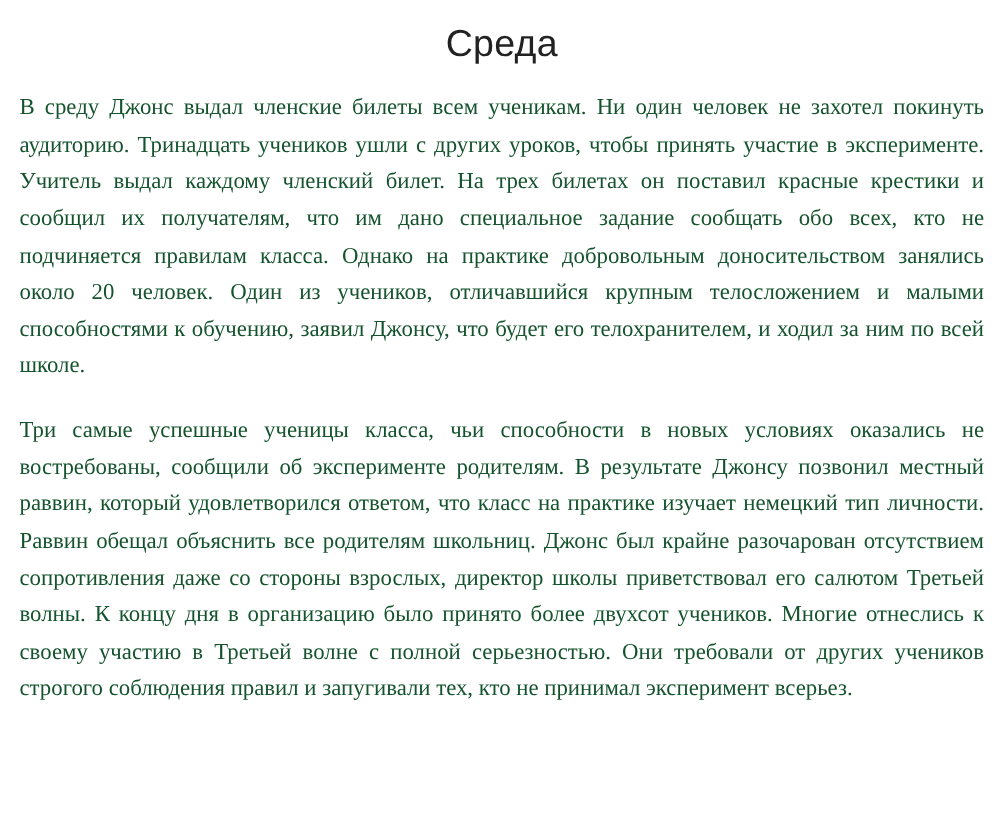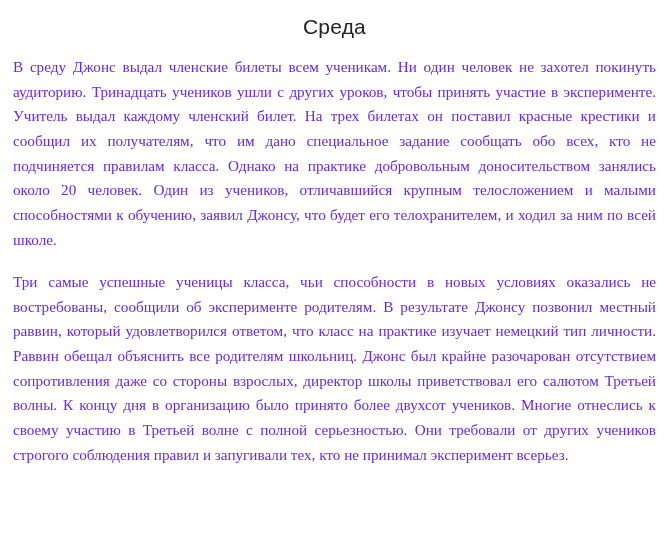--- a/index.html
+++ b/index.html
@@ -16,32 +16,32 @@
   }
   .page {
     width: 669px;
     height: 555px;
     box-sizing: border-box;
     padding: 14px 12px 0 12px;
   }
   .doc-title {
     text-align: center;
     font-family: "Liberation Sans", sans-serif;
-    font-size: 21px;
+    font-size: 25px;
     font-weight: 400;
     color: #222222;
     line-height: 1.2;
     margin: 0 0 16px 0;
     letter-spacing: 0.2px;
   }
   .paragraph {
     font-size: 15.2px;
     line-height: 1.62;
     text-align: justify;
-    color: #6d28d9;
+    color: #14532d;
     margin: 0 0 18px 0;
     padding: 0 1px;
   }
   .paragraph:last-child {
     margin-bottom: 0;
   }
   .paragraph b {
     font-weight: normal;
   }
 </style>

